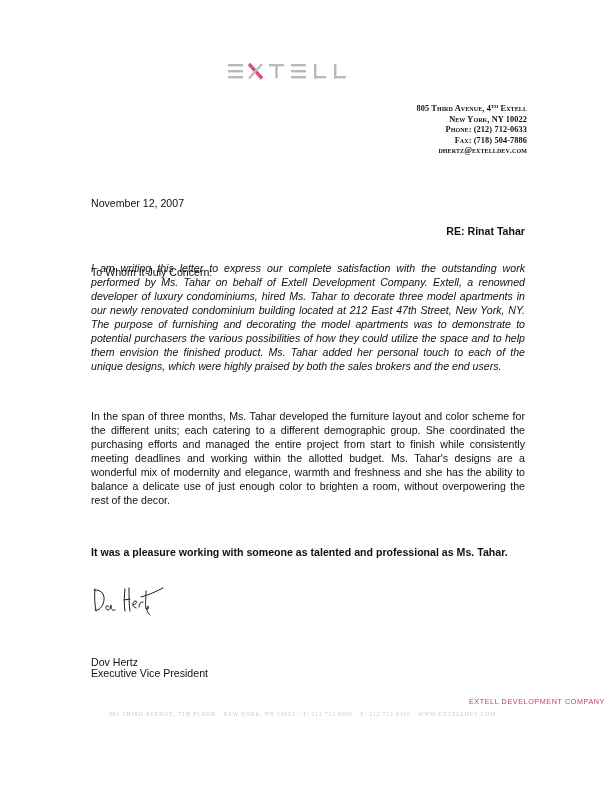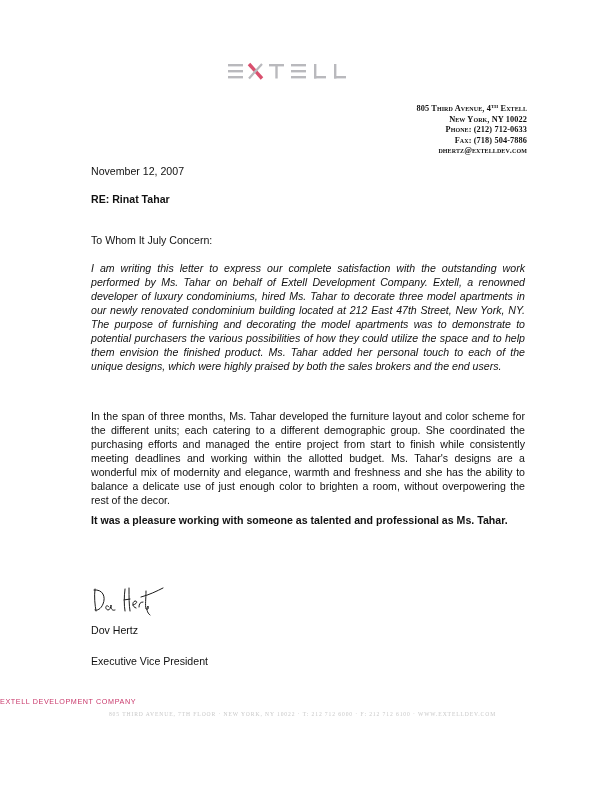--- a/index.html
+++ b/index.html
@@ -51,47 +51,48 @@
     .address sup { font-size: 5px; vertical-align: 3px; }
 
     
     .body-text {
       position: absolute;
       left: 91px;
       width: 434px;
       font-size: 10.6px;
       line-height: 14px;
       color: #111;
+      margin-top: 32px;
     }
     .date { top: 164px; }
-    .re { top: 192px; font-weight: bold; }
+    .re { top: 192px; font-weight: bold; text-align: right; }
     .salutation { top: 233px; }
     .para1 { top: 261px; text-align: justify; font-style: italic; }
     .para2 { top: 409px; text-align: justify; }
     .para3 { top: 513px; }
     .para3 .ln { display: block; white-space: nowrap; font-weight: bold; }
 
     .closing { top: 568px; }
     .signature {
       position: absolute;
       left: 91px;
       top: 585px;
       width: 75px;
       height: 32px;
     }
     .sig-name { top: 623px; }
-    .sig-title { top: 654px; }
+    .sig-title { top: 634px; }
 
     
     .footer-company {
       position: absolute;
       left: 0;
       width: 605px;
       top: 697px;
-      text-align: left;
+      text-align: right;
       font-size: 7.2px;
       letter-spacing: 0.6px;
       color: #c8376a;
       font-weight: normal;
     }
     .footer-address {
       position: absolute;
       left: 0;
       width: 605px;
       top: 711px;

